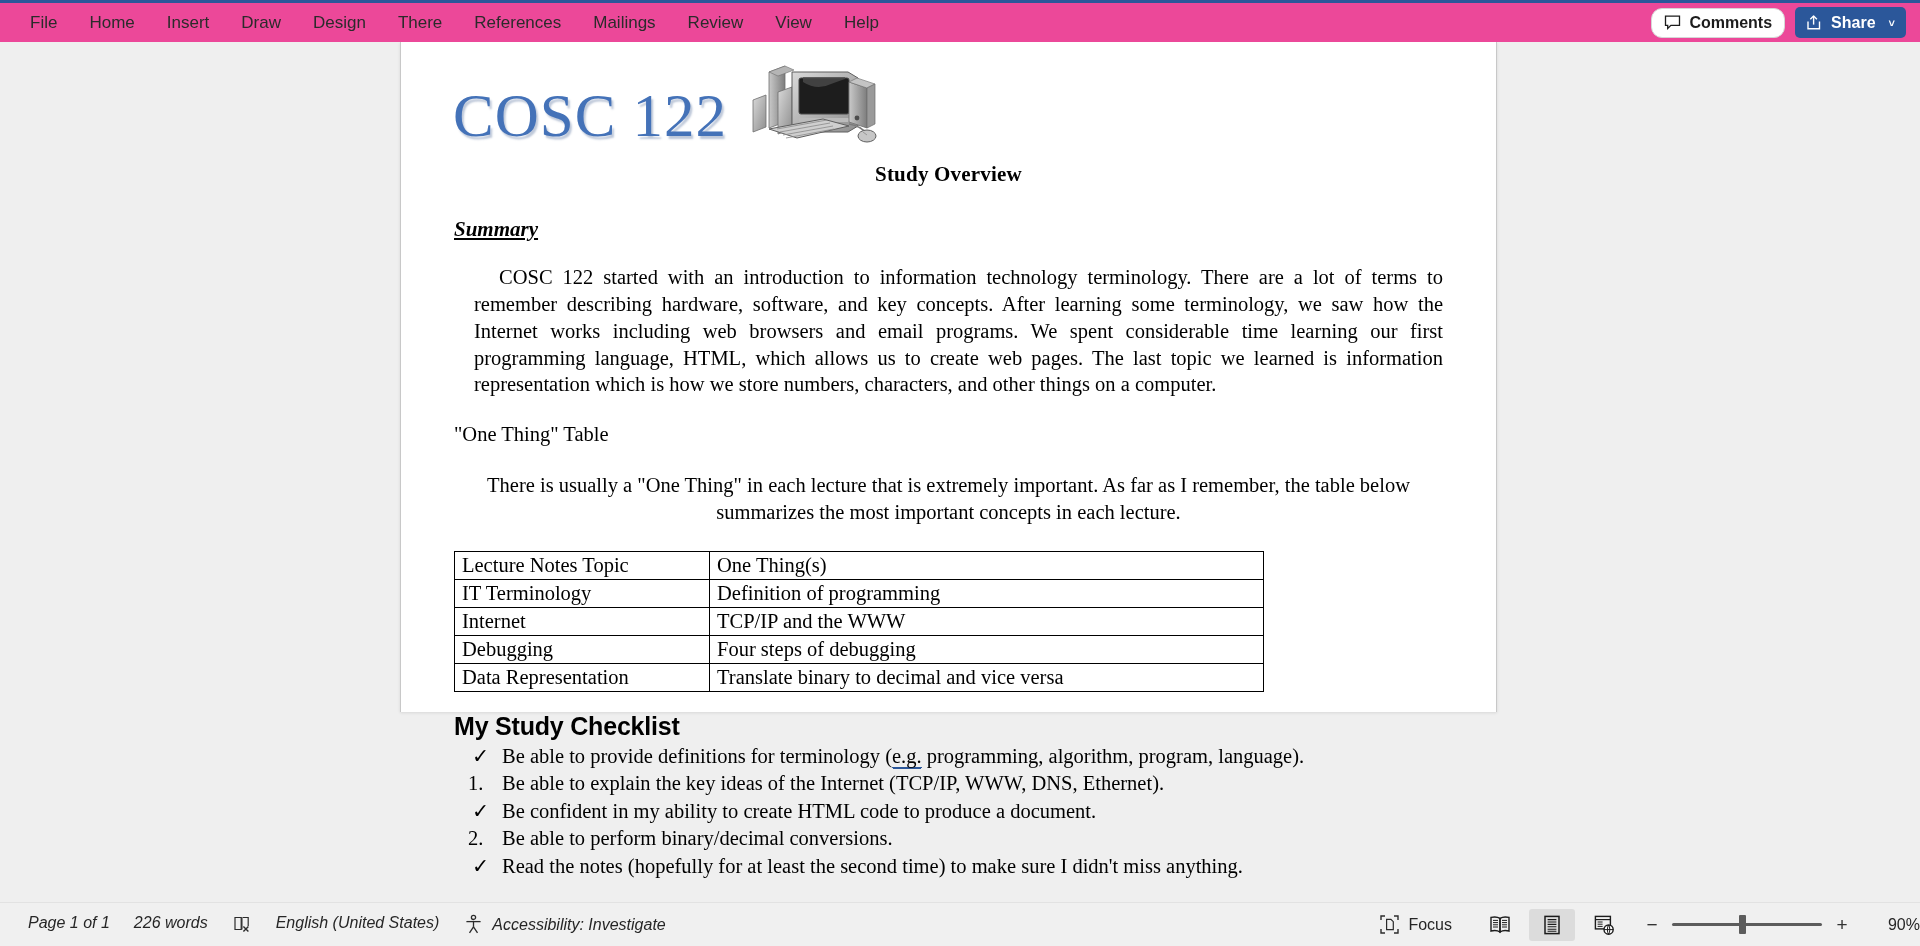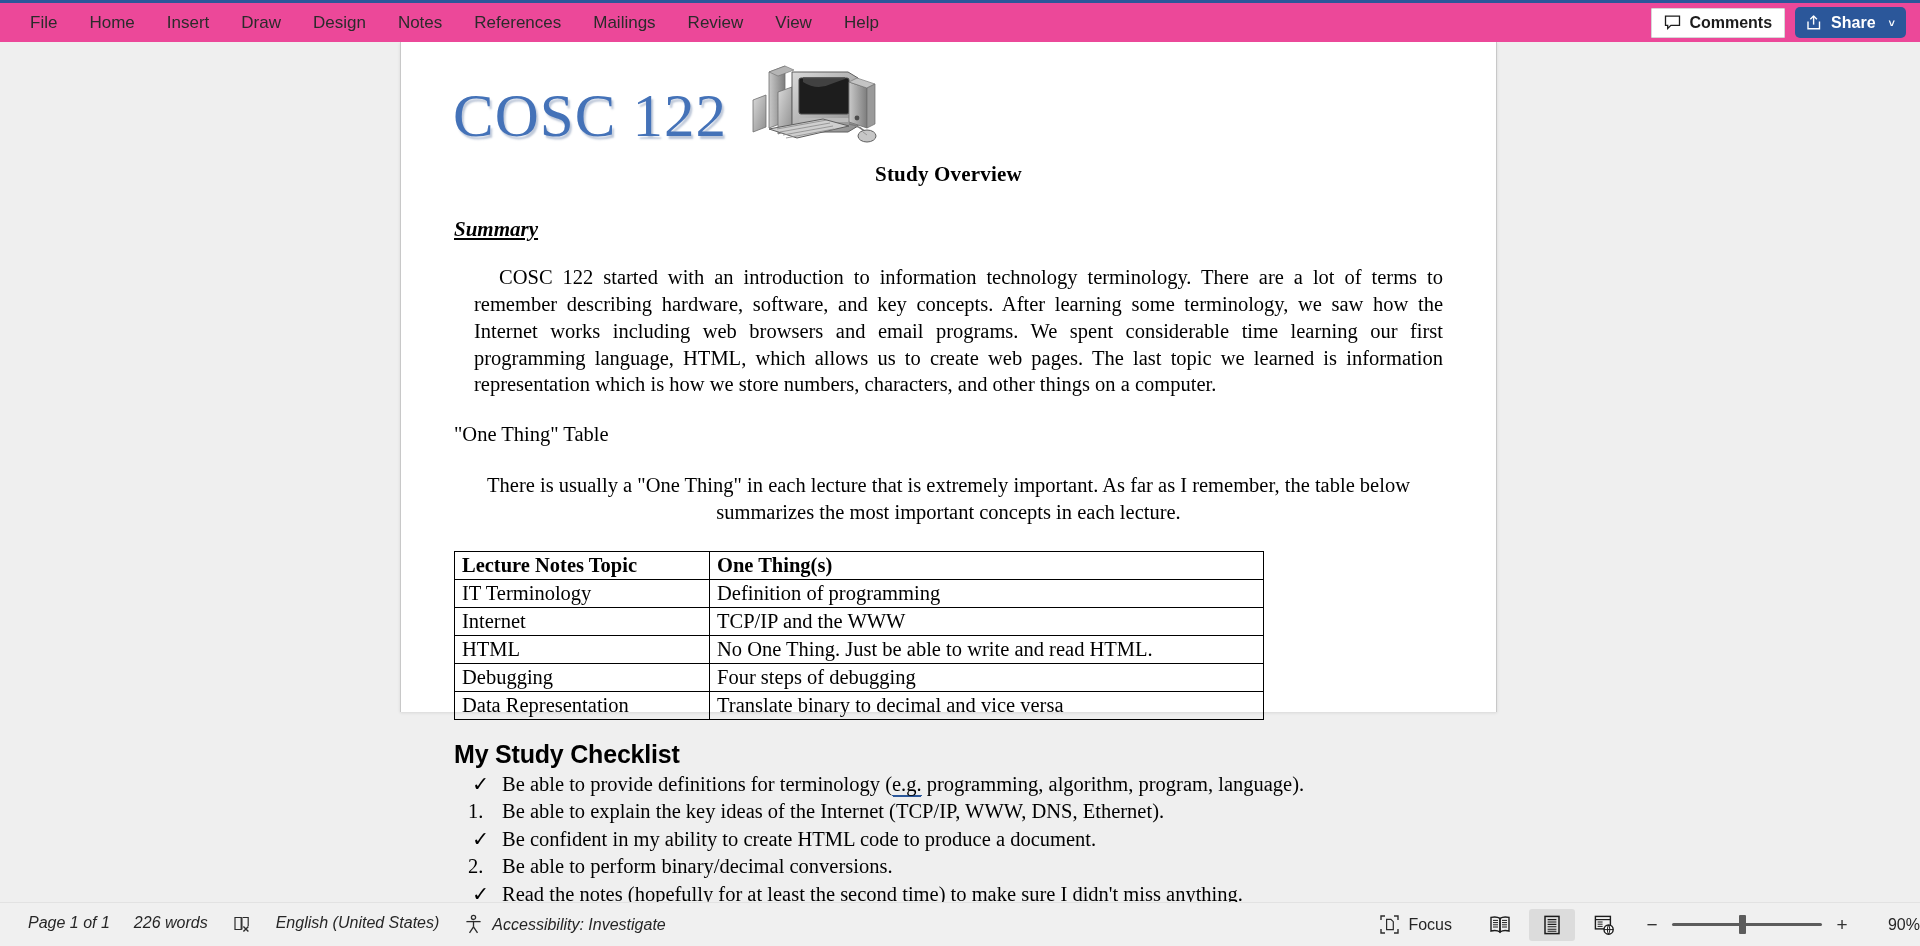--- a/index.html
+++ b/index.html
@@ -28,21 +28,21 @@
     font-size: 17px; color: #2b2b2b; padding: 6px 16px;
     white-space: nowrap; cursor: default; line-height: 1;
     border-radius: 4px;
   }
   .ribbon-right {
     margin-left: auto; display: flex; align-items: center;
     padding-right: 14px; gap: 10px;
   }
   .comments-btn {
     display: flex; align-items: center; gap: 8px;
-    background: #ffffff; border: 1px solid #d6d6d6; border-radius: 1px;
+    background: #ffffff; border: 1px solid #d6d6d6; border-radius: 11px;
     height: 30px; padding: 0 12px; font-size: 16px; font-weight: bold; color: #1c1c1c;
   }
   .share-btn {
     display: flex; align-items: center; gap: 8px;
     background: #2b579a; border: none; border-radius: 5px;
     height: 31px; padding: 0 11px; font-size: 16px; font-weight: bold; color: #ffffff;
   }
   .share-caret { font-size: 11px; margin-left: 5px; }
   .icon-svg { display: block; }
 
@@ -100,21 +100,21 @@
   table.onething {
     border-collapse: collapse; margin-top: 25px; margin-left: 8px;
     width: 810px; table-layout: fixed;
   }
   table.onething td, table.onething th {
     border: 1px solid #000; padding: 1px 7px;
     font-size: 20.5px; font-family: "Liberation Serif", serif;
     text-align: left; font-weight: normal; line-height: 1.22;
     height: 25px; vertical-align: middle;
   }
-  table.onething th { font-weight: bold; }
+  table.onething th { font-weight: normal; }
   table.onething .col-topic { width: 255px; }
 
   .checklist-head {
     font-family: "Liberation Sans", sans-serif;
     font-size: 25px; font-weight: bold; margin-top: 20px; margin-left: 8px;
     letter-spacing: -0.2px;
   }
   ul.checklist { list-style: none; margin-top: 2px; }
   ul.checklist li {
     font-size: 20.5px; line-height: 1.30; position: relative;
@@ -167,21 +167,21 @@
 
 <div class="top-accent"></div>
 
 <div class="ribbon">
   <div class="tabs">
     <div class="tab">File</div>
     <div class="tab">Home</div>
     <div class="tab">Insert</div>
     <div class="tab">Draw</div>
     <div class="tab">Design</div>
-    <div class="tab">Notes</div>
+    <div class="tab">There</div>
     <div class="tab">References</div>
     <div class="tab">Mailings</div>
     <div class="tab">Review</div>
     <div class="tab">View</div>
     <div class="tab">Help</div>
   </div>
   <div class="ribbon-right">
     <div class="comments-btn">
       <span>
         <svg class="icon-svg" width="17" height="17" viewBox="0 0 17 17">
@@ -271,24 +271,20 @@
           </tr>
         </thead>
         <tbody>
           <tr>
             <td>IT Terminology</td>
             <td>Definition of programming</td>
           </tr>
           <tr>
             <td>Internet</td>
             <td>TCP/IP and the WWW</td>
-          </tr>
-          <tr>
-            <td>HTML</td>
-            <td>No One Thing. Just be able to write and read HTML.</td>
           </tr>
           <tr>
             <td>Debugging</td>
             <td>Four steps of debugging</td>
           </tr>
           <tr>
             <td>Data Representation</td>
             <td>Translate binary to decimal and vice versa</td>
           </tr>
         </tbody>

